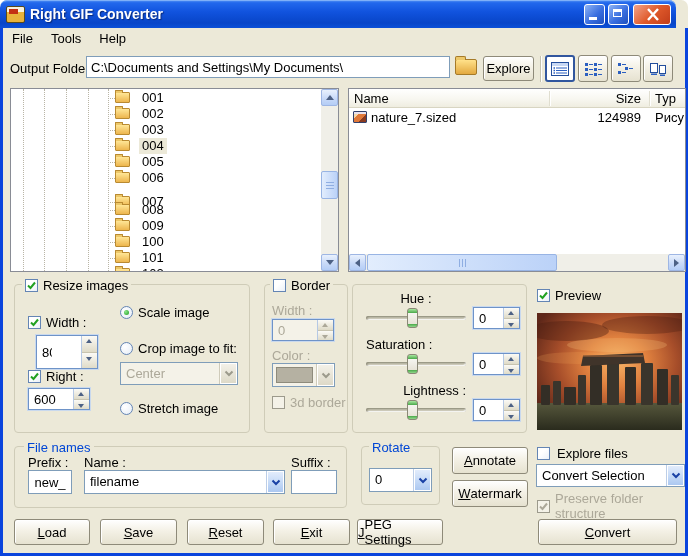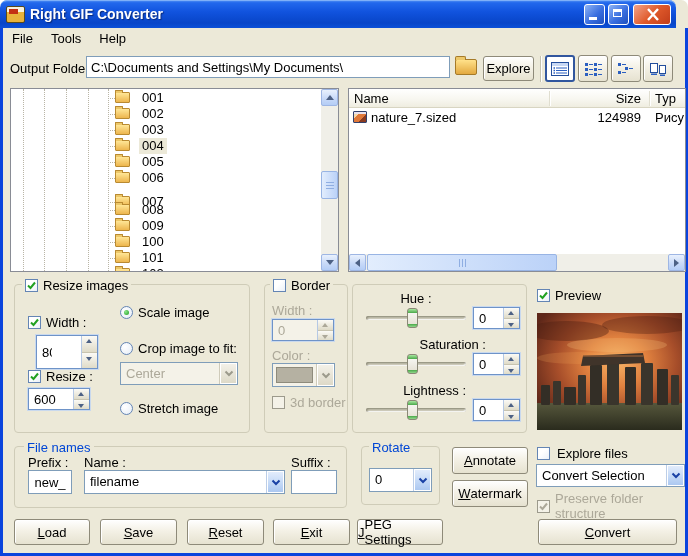--- a/index.html
+++ b/index.html
@@ -317,21 +317,21 @@
         <span class="sb up"></span>
         <span class="sb dn"></span>
       </span>
   </div>
   <div class="abs cb-row" style="left:28px;top:369px;">
     <span class="cbx">
         <svg width="11" height="11" viewBox="0 0 11 11">
           <path d="M2 5.5 L4.5 8 L9 2.5" stroke="#21A121" stroke-width="2" fill="none"></path>
         </svg>
       </span>
-    <span>Resize :</span>
+    <span>Right :</span>
   </div>
   <div class="abs spin" style="left:28px;top:388px;width:62px;height:22px;">
     <input class="val" value="600" style="">
     <span class="btns">
         <span class="sb up"></span>
         <span class="sb dn"></span>
       </span>
   </div>
   <div class="abs cb-row" style="left:120px;top:305px;">
     <span class="rad sel"></span>
@@ -387,21 +387,21 @@
   <span class="abs" style="left:366px;top:291px;width:100px;text-align:center;">Hue :</span>
   <div class="sl-track" style="left:366px;top:316px;width:100px;"></div>
   <div class="sl-thumb" style="left:407px;top:308px;"></div>
   <div class="abs spin" style="left:473px;top:307px;width:47px;height:22px;">
     <input class="val" value="0" style="">
     <span class="btns">
         <span class="sb up"></span>
         <span class="sb dn"></span>
       </span>
   </div>
-  <span class="abs" style="left:386px;top:337px;width:100px;text-align:right;">Saturation :</span>
+  <span class="abs" style="left:366px;top:337px;width:100px;text-align:left;">Saturation :</span>
   <div class="sl-track" style="left:366px;top:362px;width:100px;"></div>
   <div class="sl-thumb" style="left:407px;top:354px;"></div>
   <div class="abs spin" style="left:473px;top:353px;width:47px;height:22px;">
     <input class="val" value="0" style="">
     <span class="btns">
         <span class="sb up"></span>
         <span class="sb dn"></span>
       </span>
   </div>
   <span class="abs" style="left:366px;top:383px;width:100px;text-align:right;">Lightness :</span>

